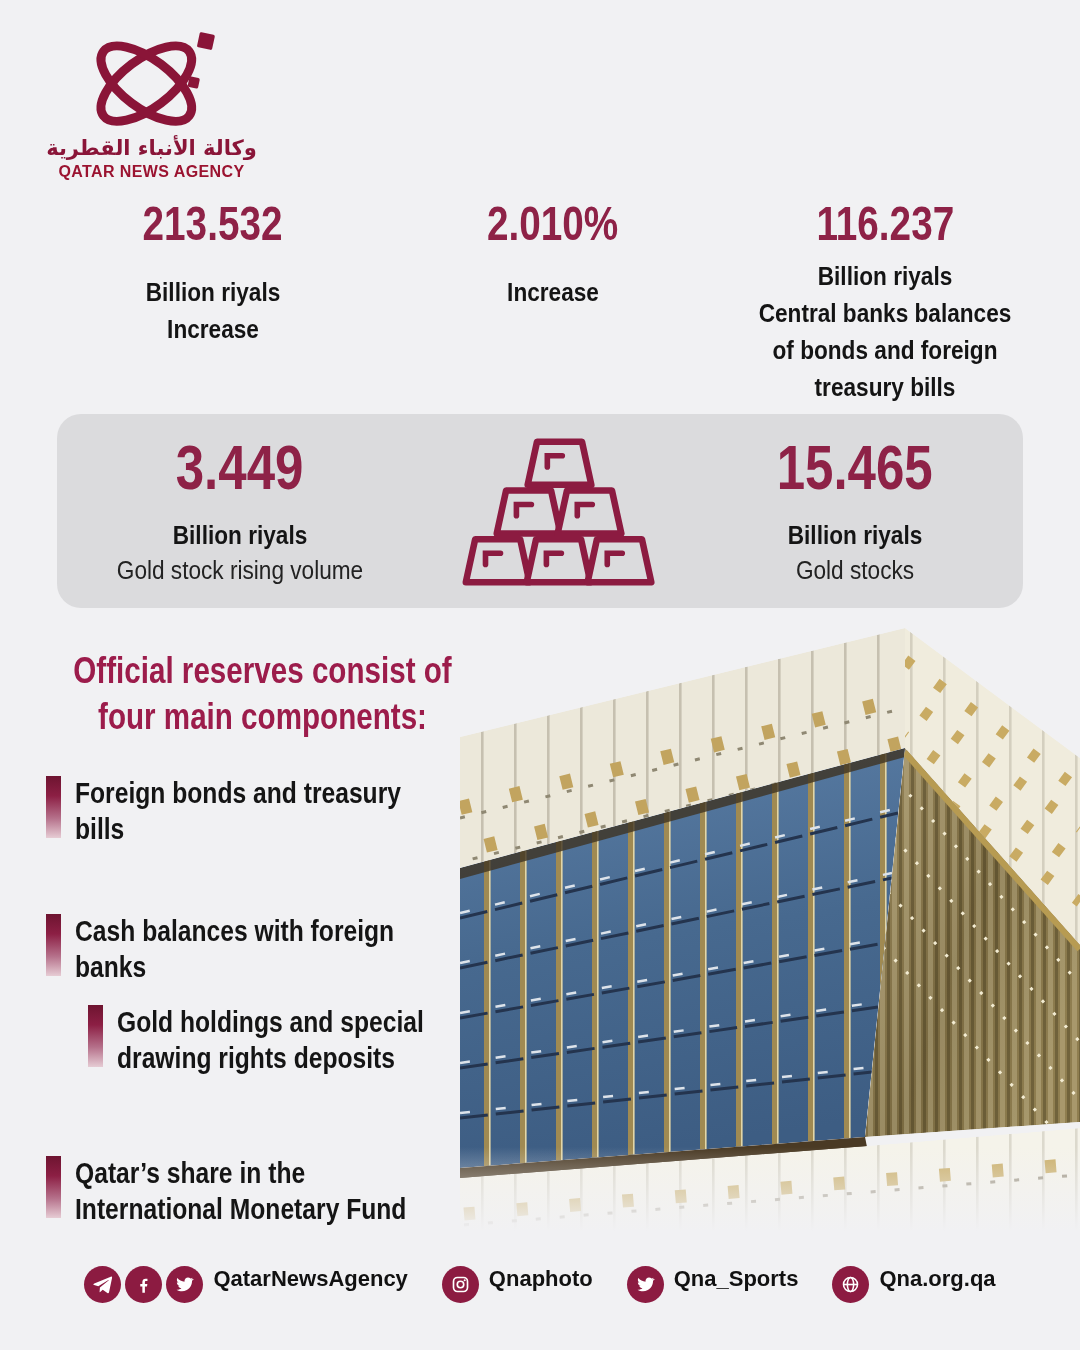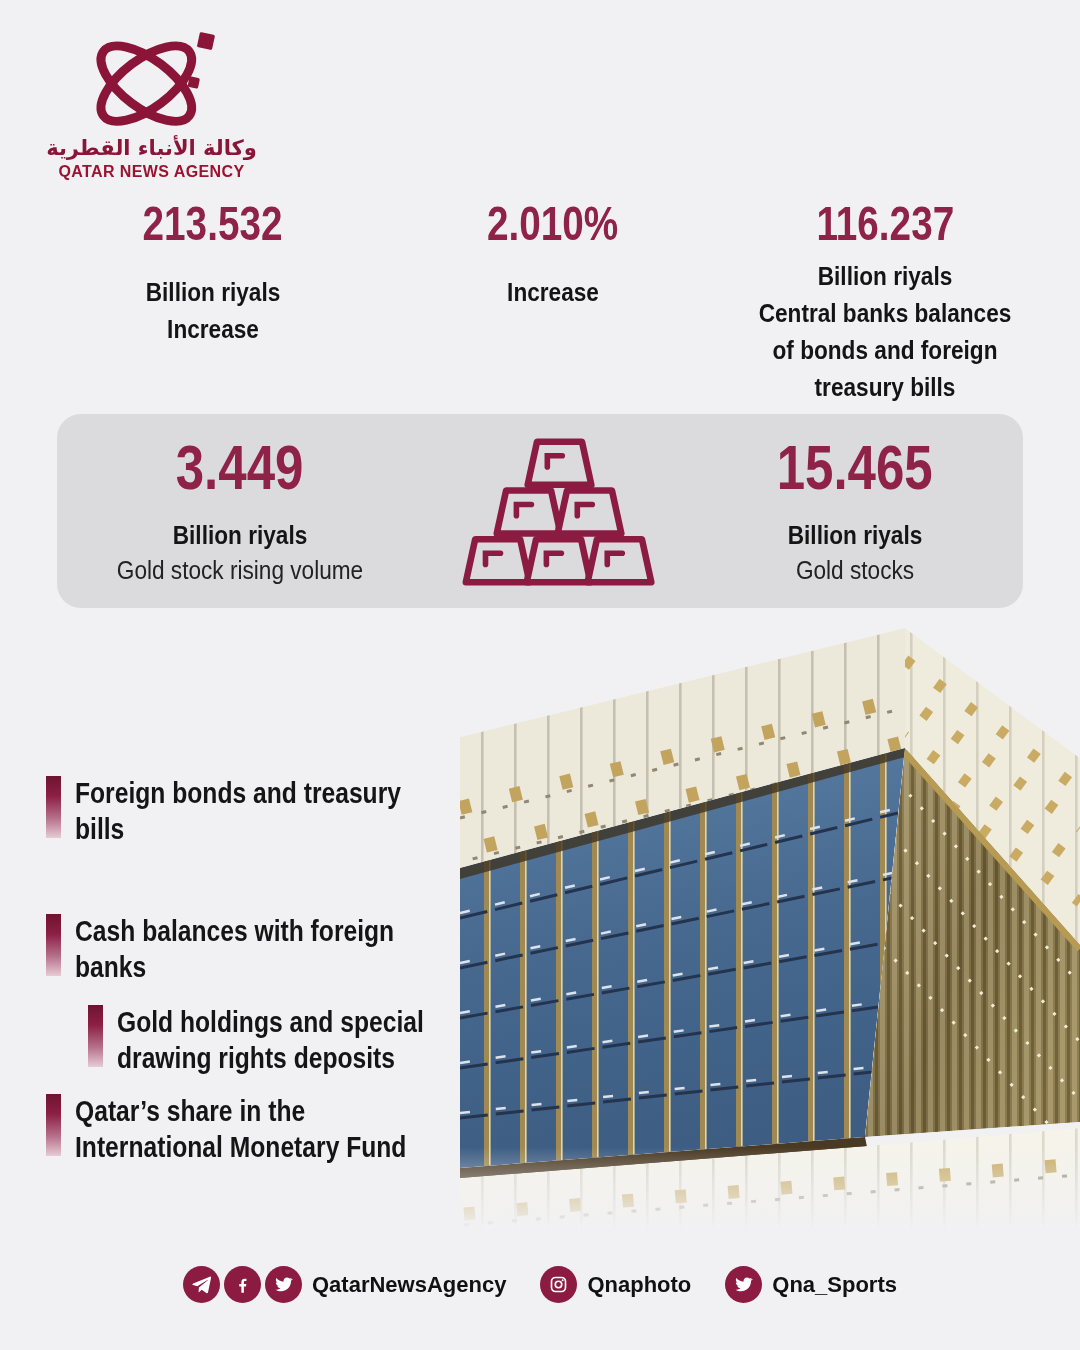--- a/index.html
+++ b/index.html
@@ -48,28 +48,28 @@
   .gb-value{font-size:58px;font-weight:700;color:var(--accent);line-height:1;}
   .gb-lbl-b{margin-top:24px;font-size:26px;font-weight:700;color:var(--ink);line-height:1.35;}
   .gb-lbl{font-size:26px;font-weight:400;color:#222;line-height:1.35;}
   .gb-icon{position:absolute;left:400px;top:24px;}
 
   
   .comp-heading{position:absolute;left:15px;top:648px;width:495px;text-align:center;color:var(--heading);font-size:37px;font-weight:700;line-height:1.25;}
   .comp-item{position:absolute;left:46px;display:flex;}
   .comp-item .bar{flex:0 0 15px;height:62px;margin-right:14px;background:linear-gradient(180deg,#6e1430 0%,#8c1f44 32%,#b5708a 68%,#e6ccd4 100%);}
   .comp-item .txt{width:400px;font-size:29px;font-weight:700;color:#151515;line-height:1.24;}
-  .ci1{top:776px;} .ci2{top:914px;} .ci3{top:1005px;margin-left:42px;} .ci4{top:1094px;}
+  .ci1{top:776px;} .ci2{top:914px;} .ci3{top:1005px;margin-left:42px;} .ci4{top:1156px;}
 
   
   .building{position:absolute;left:448px;top:612px;}
 
   
   .footer{position:absolute;left:0;right:0;top:1266px;display:flex;justify-content:center;align-items:center;gap:34px;}
-  .fgroup{display:flex;align-items:center;gap:10px;}
+  .fgroup{display:flex;align-items:flex-start;gap:10px;}
   .iconrow{display:flex;align-items:center;gap:4px;}
   .sico{width:37px;height:37px;border-radius:50%;background:#8c1b41;display:flex;align-items:center;justify-content:center;}
   .sico svg{display:block;}
   .flabel{font-size:22px;font-weight:700;color:#111;}
 </style>
 </head>
 <body>
 
 <div class="canvas">
 
@@ -240,20 +240,24 @@
     <g clip-path="url(#cpBB)">
       <polygon points="12,566 419,534 632,516 632,640 12,640" fill="#f5f3ea"></polygon>
       <polygon points="12,566 419,534 632,516 632,640 12,640" fill="url(#seamsP)" opacity=".6"></polygon>
       <line x1="16" y1="602" x2="630" y2="552" stroke="#c9ad66" stroke-width="13" stroke-dasharray="11 42"></line>
       <line x1="16" y1="613" x2="630" y2="563" stroke="#9a9280" stroke-width="3" stroke-dasharray="5 19"></line>
     </g>
 
     <rect x="0" y="535" width="632" height="105" fill="url(#fadeG)"></rect>
   </svg>
 
+  <div class="comp-heading">
+    <span class="cx80">Official reserves consist of</span>
+    <span class="cx80">four main components:</span>
+  </div>
 
   <div class="comp-item ci1">
     <div class="bar"></div>
     <div class="txt cx85l">Foreign bonds and treasury bills</div>
   </div>
   <div class="comp-item ci2">
     <div class="bar"></div>
     <div class="txt cx85l">Cash balances with foreign banks</div>
   </div>
   <div class="comp-item ci3">
@@ -303,15 +307,27 @@
 
     <div class="fgroup">
       <div class="sico">
         <svg width="21" height="21" viewBox="0 0 24 24">
             <path fill="#fff" d="M22 5.8c-.7.3-1.5.5-2.3.6.8-.5 1.4-1.3 1.7-2.2-.8.5-1.6.8-2.5 1C18.2 4.4 17.1 4 16 4c-2.2 0-4 1.8-4 4 0 .3 0 .6.1.9C8.7 8.7 5.8 7.1 3.9 4.7c-.4.6-.6 1.3-.6 2 0 1.4.7 2.6 1.8 3.3-.7 0-1.3-.2-1.8-.5v.1c0 1.9 1.4 3.5 3.2 3.9-.3.1-.7.1-1 .1-.2 0-.5 0-.7-.1.5 1.6 2 2.7 3.7 2.7-1.4 1.1-3.1 1.7-5 1.7H3c1.8 1.1 3.9 1.8 6.2 1.8 7.4 0 11.4-6.1 11.4-11.4v-.5c.8-.6 1.5-1.3 2-2.1z"></path>
           </svg>
       </div>
       <div class="flabel">Qna_Sports</div>
     </div>
 
+    <div class="fgroup">
+      <div class="sico">
+        <svg width="21" height="21" viewBox="0 0 24 24">
+            <g fill="none" stroke="#fff" stroke-width="1.8">
+              <circle cx="12" cy="12" r="8"></circle>
+              <ellipse cx="12" cy="12" rx="3.6" ry="8"></ellipse>
+              <line x1="4" y1="12" x2="20" y2="12"></line>
+            </g>
+          </svg>
+      </div>
+      <div class="flabel">Qna.org.qa</div>
+    </div>
 
   </div>
 </div>
 
 </body></html>

